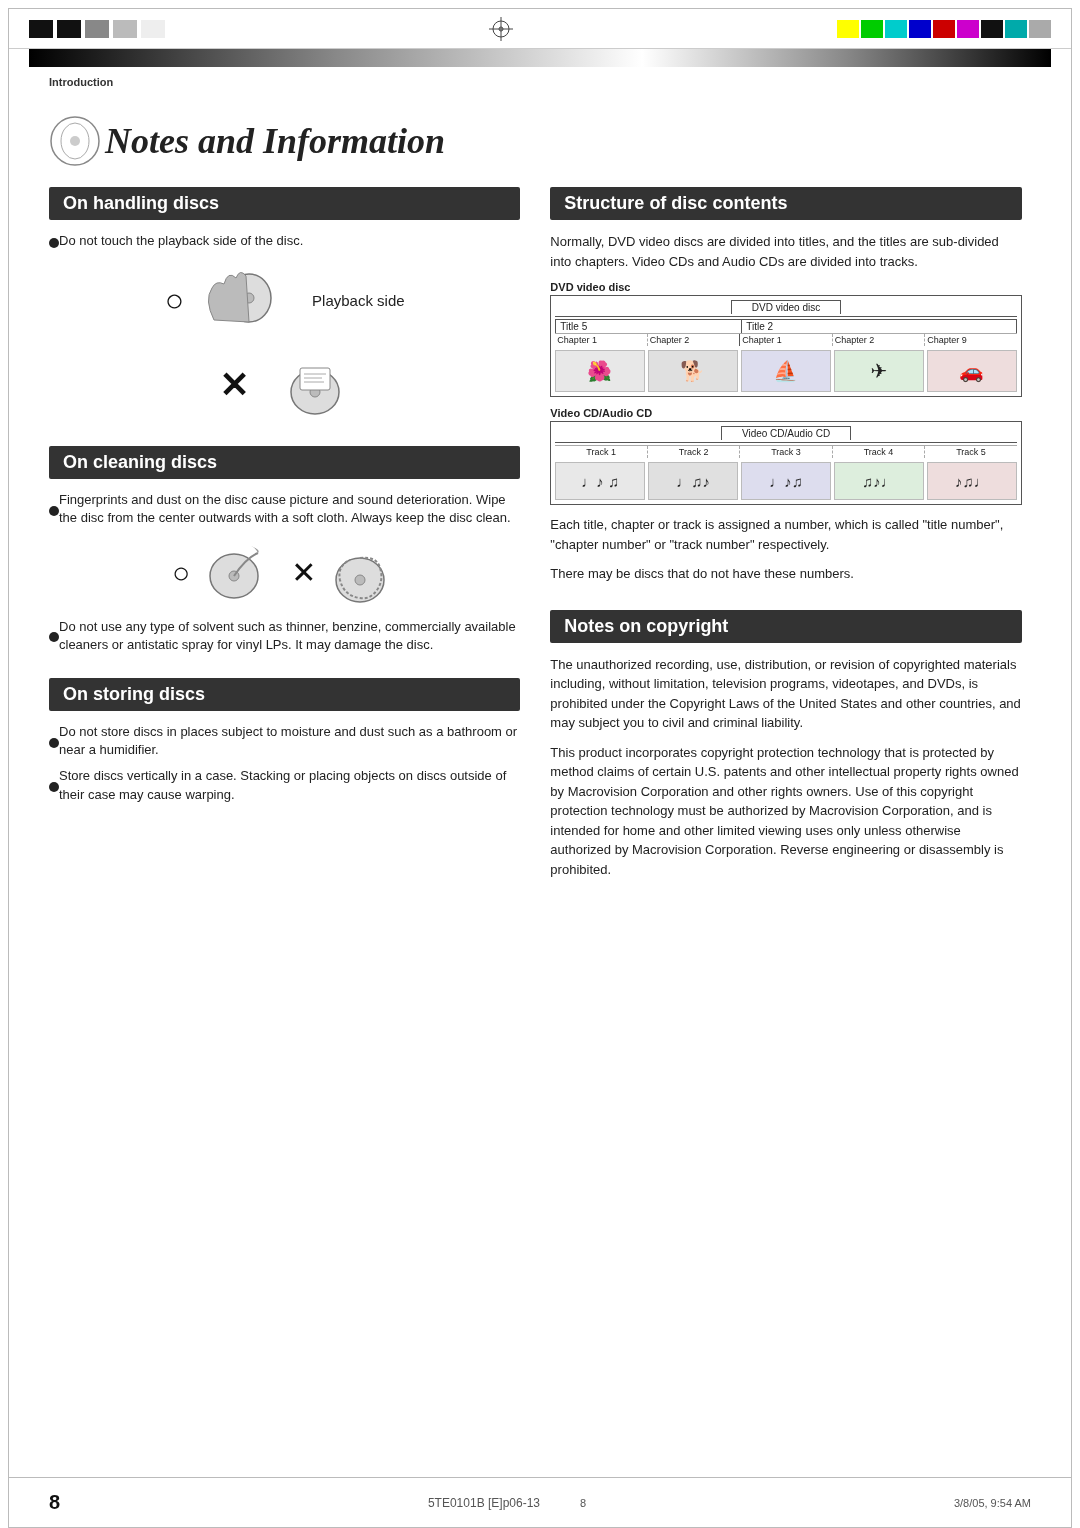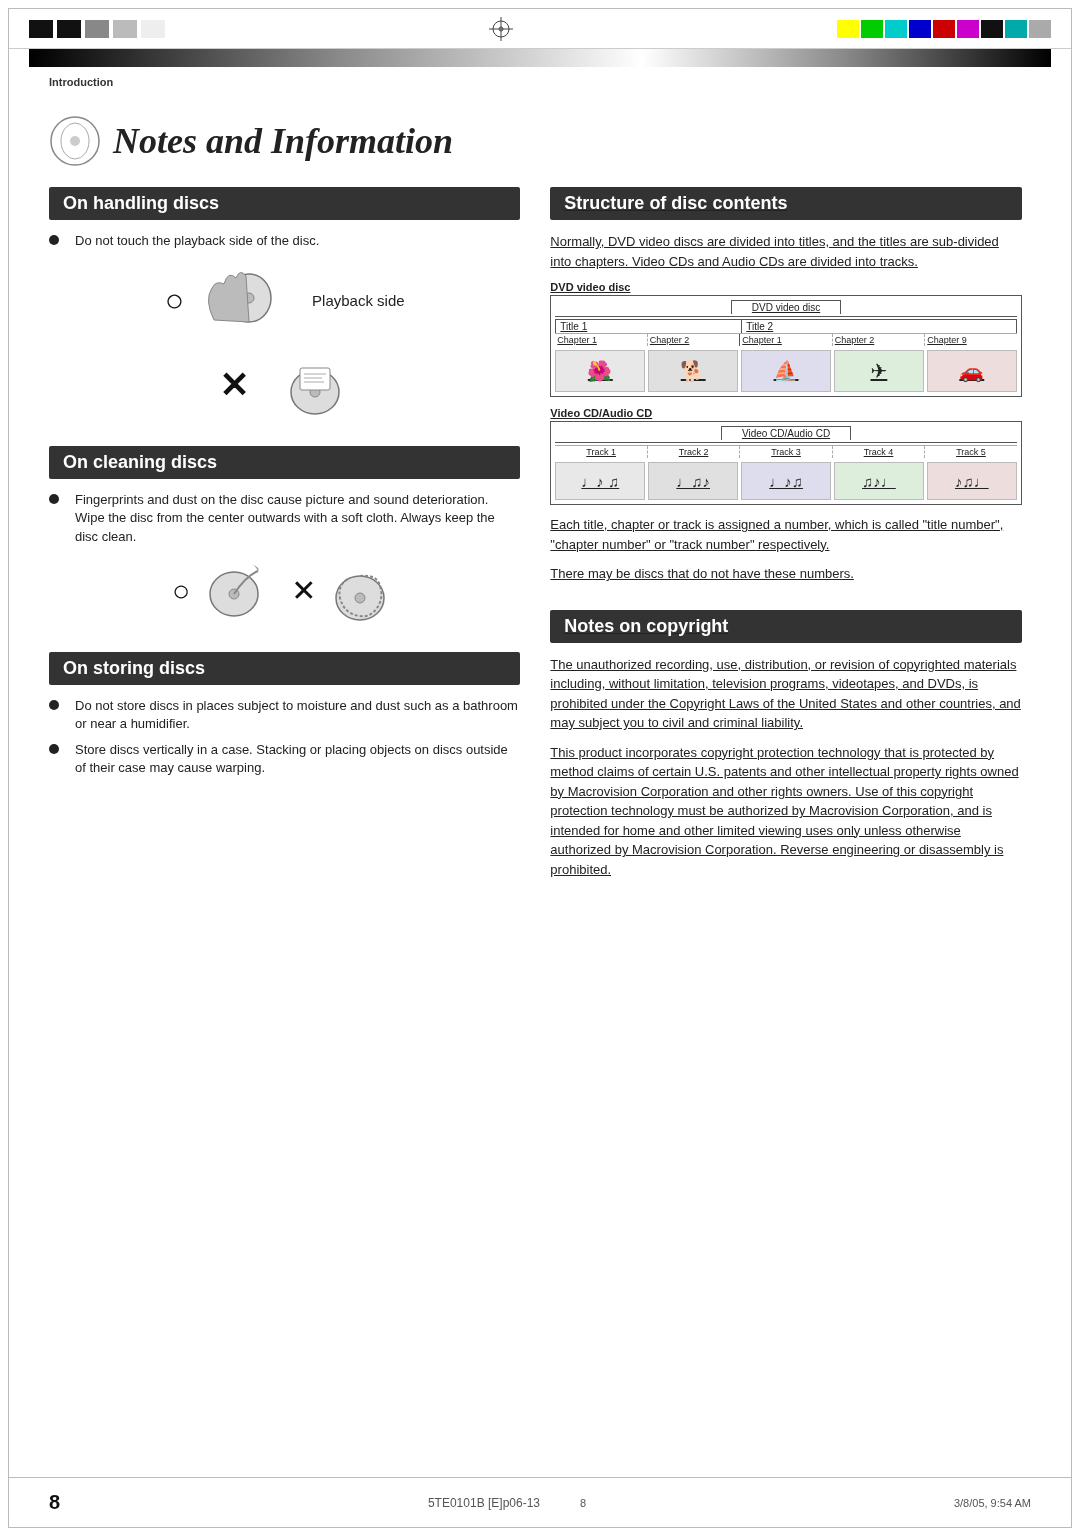--- a/index.html
+++ b/index.html
@@ -16,21 +16,21 @@
       font-size: 11px;
       font-weight: bold;
       color: #333;
     }
 
     
     .page-title-area {
       padding: 20px 40px 10px 40px;
       display: flex;
       align-items: center;
-      gap: 12px;
+      gap: 4px;
     }
     .page-title-text {
       font-size: 36px;
       font-style: italic;
       font-weight: bold;
       color: #222;
       font-family: Georgia, serif;
     }
 
     
@@ -39,39 +39,38 @@
       padding: 10px 40px;
       gap: 30px;
     }
     .left-col {
       width: 48%;
       flex-shrink: 0;
     }
     .right-col {
       width: 48%;
       flex-shrink: 0;
-      text-decoration: underline;
     }
 
     
     .section-header {
       background: #333;
       color: #fff;
       font-size: 18px;
       font-weight: bold;
       padding: 6px 14px;
       margin-bottom: 12px;
       border-radius: 2px;
     }
 
     
     .bullet-item {
       display: flex;
-      align-items: flex-start;
-      gap: 16px;
+      align-items: center;
+      gap: 0;
       margin-bottom: 8px;
       font-size: 13px;
       line-height: 1.4;
     }
     .bullet-dot {
       width: 10px;
       height: 10px;
       background: #222;
       border-radius: 50%;
       flex-shrink: 0;
@@ -302,20 +301,24 @@
           <div style="font-size:30px; color:#111;">✕</div>
           <svg width="75" height="70" viewBox="0 0 75 70">
             <ellipse cx="38" cy="42" rx="24" ry="22" fill="#ddd" stroke="#777" stroke-width="1.5"></ellipse>
             <ellipse cx="38" cy="42" rx="5" ry="5" fill="#bbb" stroke="#888" stroke-width="1"></ellipse>
 
             <path d="M38,20 Q55,18 58,30 Q62,42 55,52 Q48,62 38,60 Q22,58 18,42 Q15,28 28,22" stroke="#888" stroke-width="2" fill="none" stroke-dasharray="3,2"></path>
           </svg>
         </div>
       </div>
 
+      <div class="bullet-item">
+        <div class="bullet-dot"></div>
+        <span>Do not use any type of solvent such as thinner, benzine, commercially available cleaners or antistatic spray for vinyl LPs. It may damage the disc.</span>
+      </div>
 
       <div class="section-divider"></div>
 
       <div class="section-header">On storing discs</div>
 
       <div class="bullet-item">
         <div class="bullet-dot"></div>
         <span>Do not store discs in places subject to moisture and dust such as a bathroom or near a humidifier.</span>
       </div>
       <div class="bullet-item">
@@ -332,21 +335,21 @@
       <div class="info-text">Normally, DVD video discs are divided into titles, and the titles are sub-divided into chapters. Video CDs and Audio CDs are divided into tracks.</div>
 
       <div style="font-size:11px; font-weight:bold; margin-bottom:2px;">DVD video disc</div>
       <div style="border: 1px solid #555; padding: 4px; margin-bottom: 10px;">
 
         <div style="display:flex; border-bottom: 1px solid #555; font-size:10px; justify-content:center; padding-bottom:2px; margin-bottom:2px; position:relative;">
           <div style="border-left:1px solid #555; border-top:1px solid #555; border-right:1px solid #555; padding:1px 20px; font-size:10px;">DVD video disc</div>
         </div>
 
         <div style="display:flex; font-size:10px;">
-          <div style="flex:2; border-right:1px solid #555; border-left:1px solid #555; border-top:1px solid #555; padding:1px 4px;">Title 1</div>
+          <div style="flex:2; border-right:1px solid #555; border-left:1px solid #555; border-top:1px solid #555; padding:1px 4px;">Title 5</div>
           <div style="flex:3; border-right:1px solid #555; border-top:1px solid #555; padding:1px 4px;">Title 2</div>
         </div>
 
         <div style="display:flex; font-size:9px; border-top:1px solid #aaa;">
           <div style="flex:1; border-right:1px dashed #aaa; padding:1px 2px;">Chapter 1</div>
           <div style="flex:1; border-right:1px solid #555; padding:1px 2px;">Chapter 2</div>
           <div style="flex:1; border-right:1px dashed #aaa; padding:1px 2px;">Chapter 1</div>
           <div style="flex:1; border-right:1px dashed #aaa; padding:1px 2px;">Chapter 2</div>
           <div style="flex:1; padding:1px 2px;">Chapter 9</div>
         </div>

